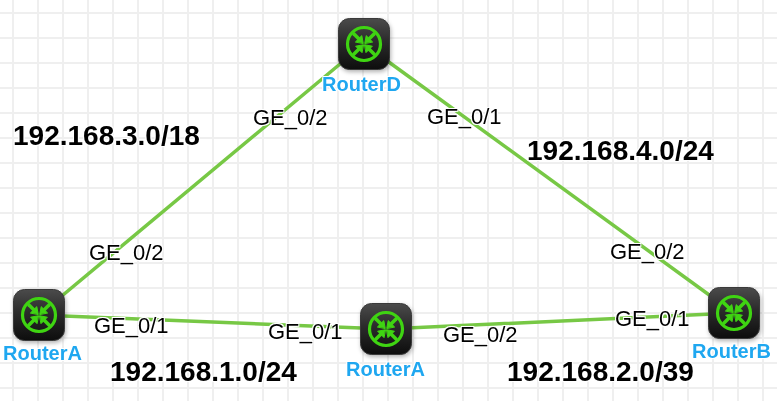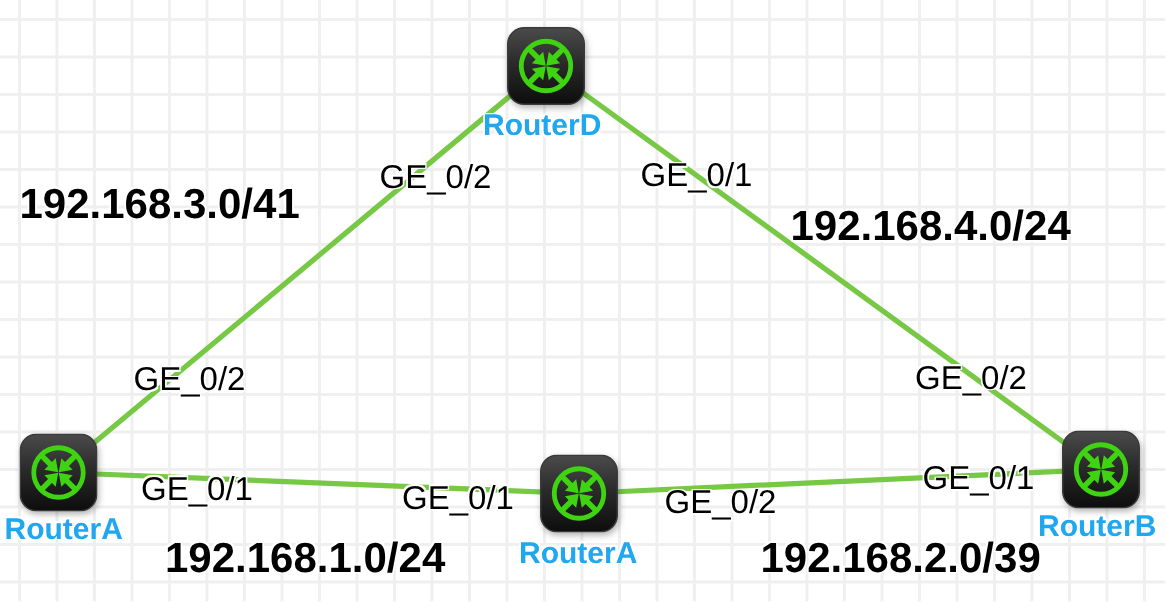--- a/index.html
+++ b/index.html
@@ -101,17 +101,17 @@
     </div>
     <div class="device-label" style="left: 692px; top: 341px;">RouterB</div>
     <div class="iface-label" style="left: 253px; top: 107px;">GE_0/2</div>
     <div class="iface-label" style="left: 427px; top: 106px;">GE_0/1</div>
     <div class="iface-label" style="left: 89px; top: 242px;">GE_0/2</div>
     <div class="iface-label" style="left: 610px; top: 241px;">GE_0/2</div>
     <div class="iface-label" style="left: 94px; top: 315px;">GE_0/1</div>
     <div class="iface-label" style="left: 268px; top: 321px;">GE_0/1</div>
     <div class="iface-label" style="left: 443px; top: 324px;">GE_0/2</div>
     <div class="iface-label" style="left: 615px; top: 308px;">GE_0/1</div>
-    <div class="net-label" style="left: 13px; top: 122px;">192.168.3.0/41</div>
+    <div class="net-label" style="left: 13px; top: 122px;">192.168.3.0/18</div>
     <div class="net-label" style="left: 527px; top: 115px; margin-top: 22px;">192.168.4.0/24</div>
     <div class="net-label" style="left: 110px; top: 358px;">192.168.1.0/24</div>
     <div class="net-label" style="left: 507px; top: 358px;">192.168.2.0/39</div>
   </div>
 
 </body></html>

